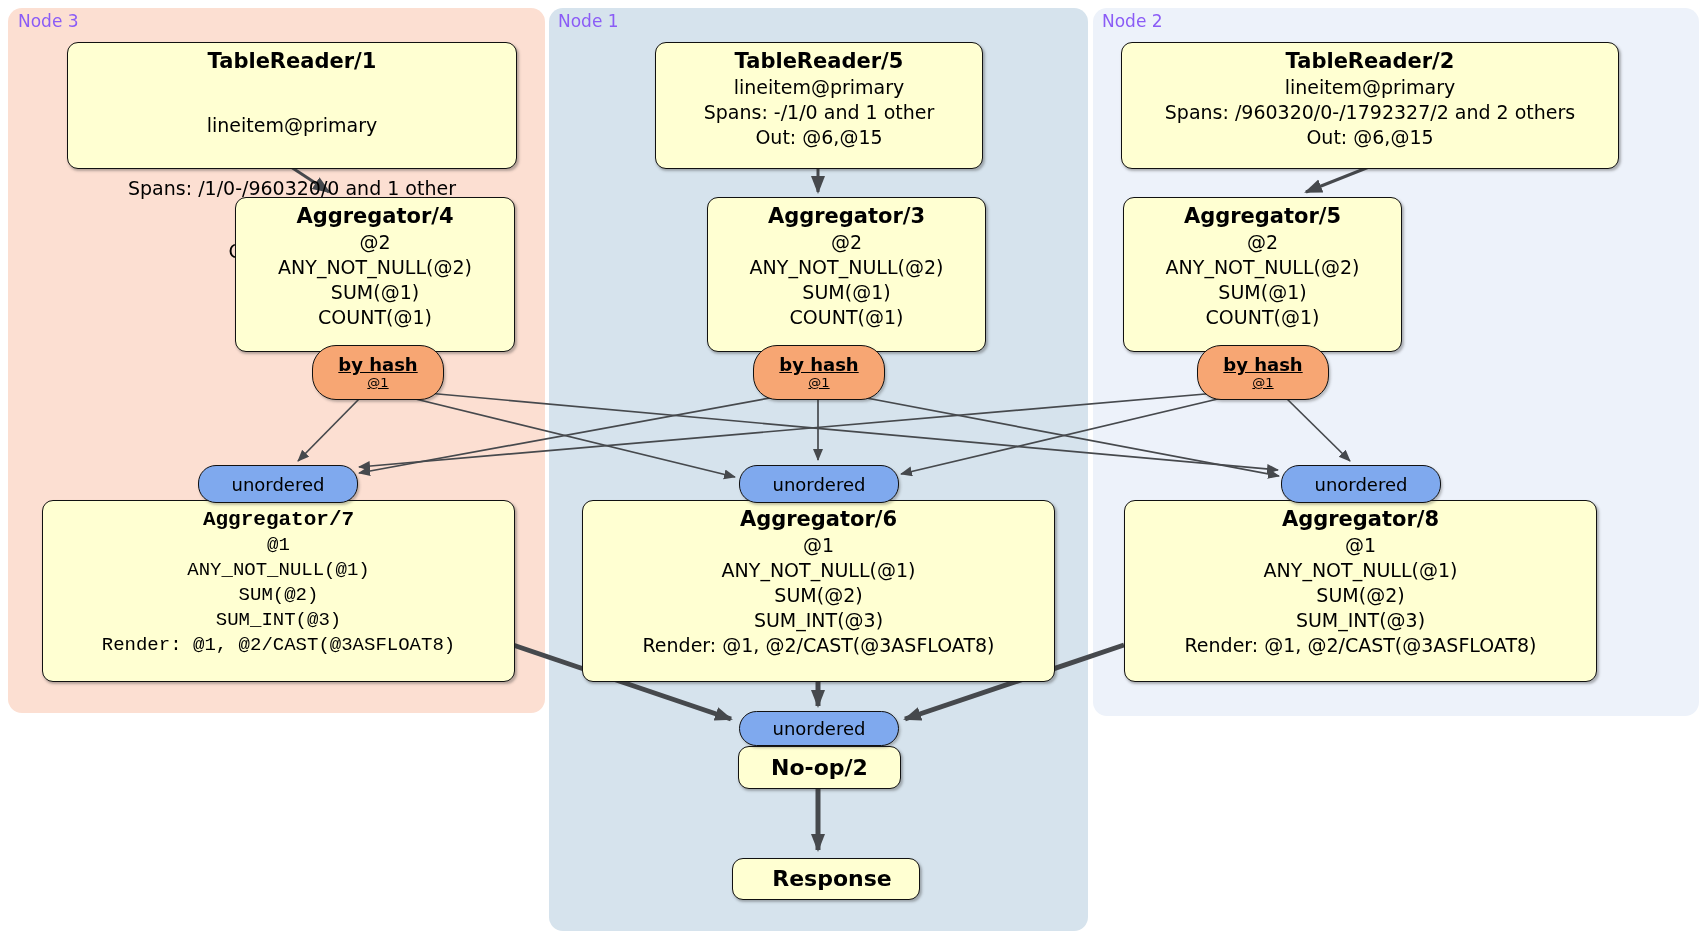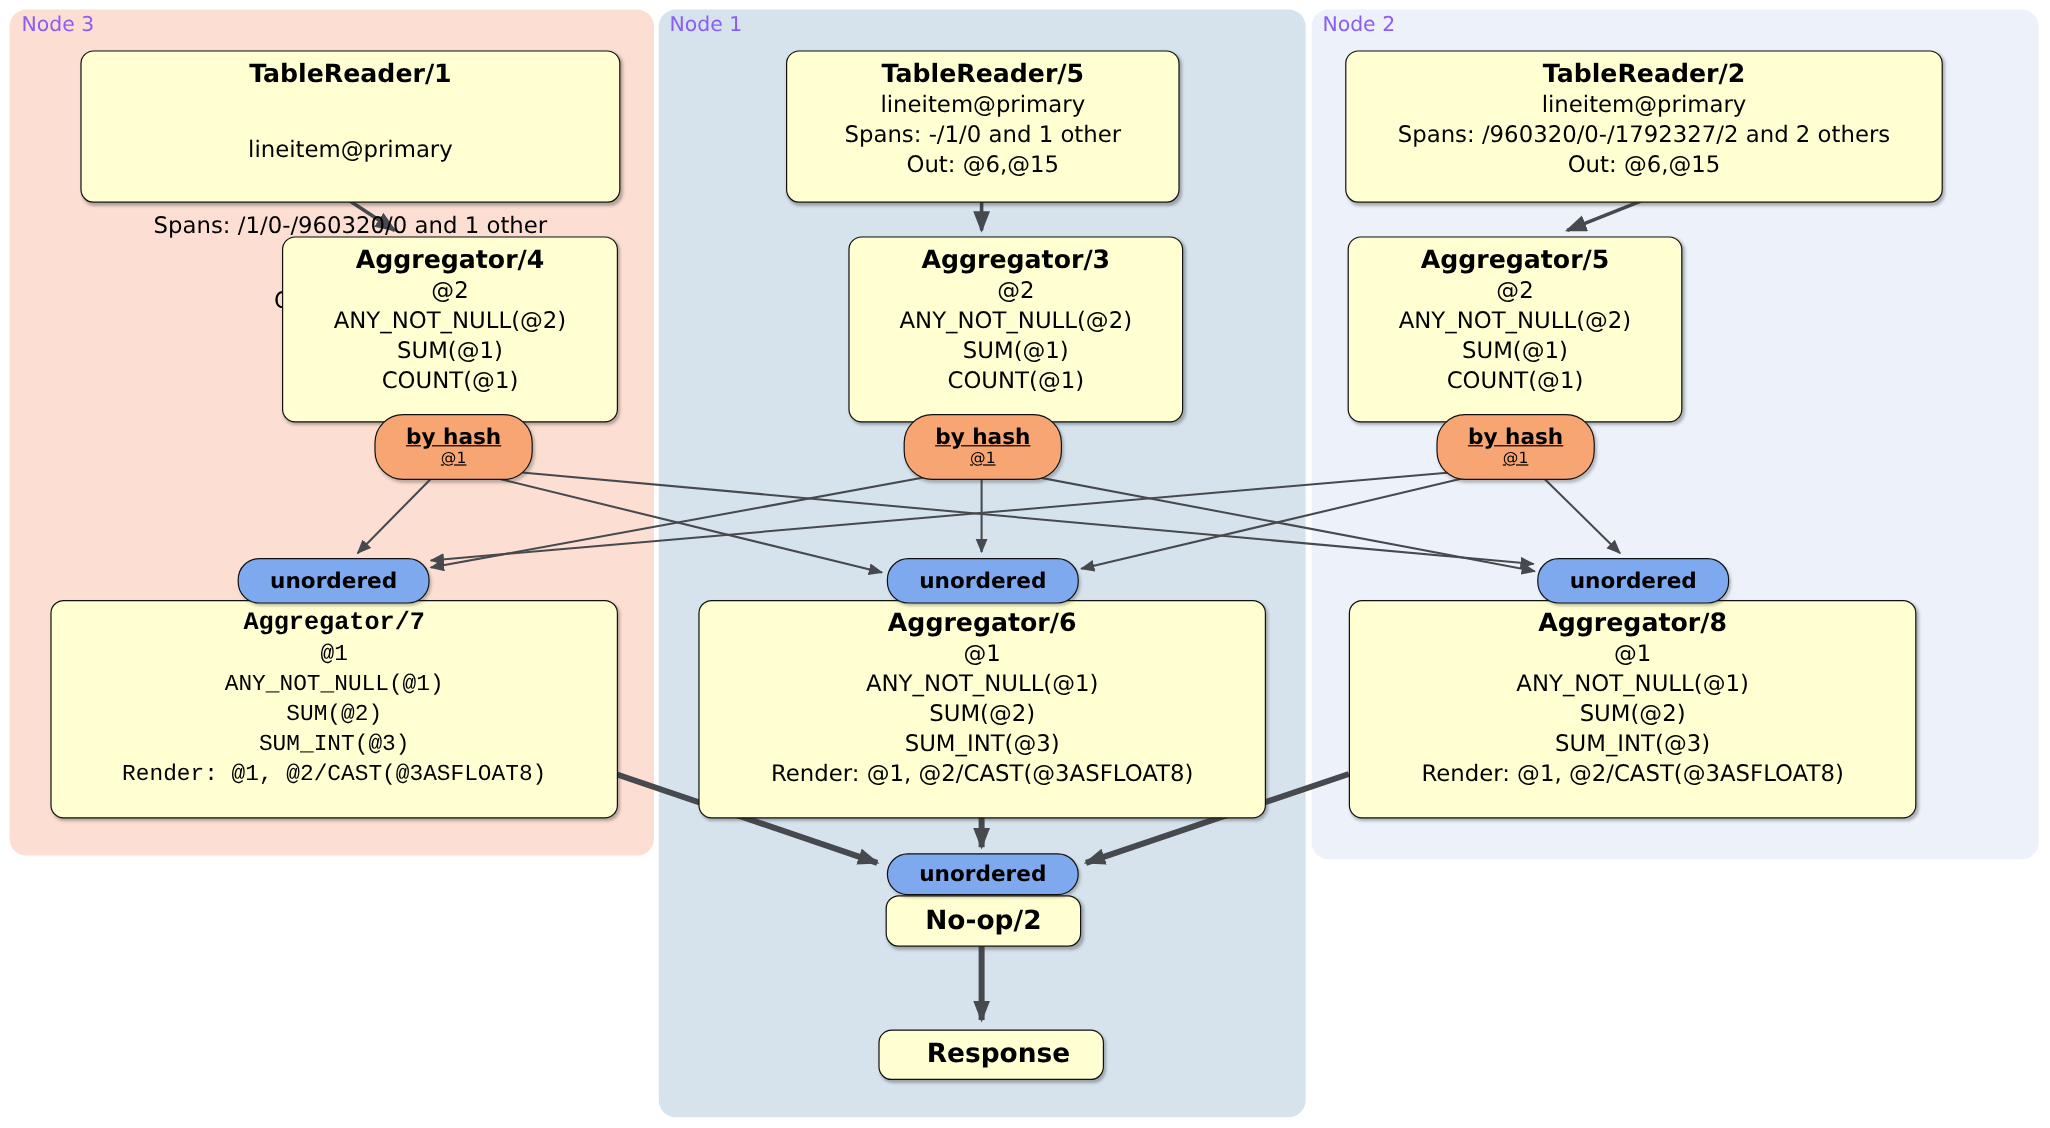--- a/index.html
+++ b/index.html
@@ -22,21 +22,21 @@
   .pbox.small .t{font-size:22px;line-height:26px;padding-top:0;}
   .pbox.small{justify-content:center;}
   .router{
     position:absolute;border:1.6px solid #111;display:flex;flex-direction:column;
     align-items:center;justify-content:center;z-index:3;text-align:center;
     box-shadow:1.5px 2px 2.5px rgba(50,50,50,.3);
   }
   .hash{background:var(--hash-bg);border-radius:24px;text-decoration:underline;}
   .hash .hl{font-weight:700;font-size:18px;line-height:20px;}
   .hash .hd{font-size:13px;line-height:15px;}
-  .stream{background:var(--stream-bg);border-radius:18px;font-weight:700;font-size:18px;}
+  .stream{background:var(--stream-bg);border-radius:18px;font-weight:400;font-size:18px;}
 </style>
 </head>
 <body>
 
 <div id="canvas">
 
   <div class="region" style="left:8px;top:8px;width:537px;height:705px;background:var(--node3-bg);"></div>
   <div class="region" style="left:549px;top:8px;width:539px;height:923px;background:var(--node1-bg);"></div>
   <div class="region" style="left:1093px;top:8px;width:606px;height:708px;background:var(--node2-bg);"></div>
 

